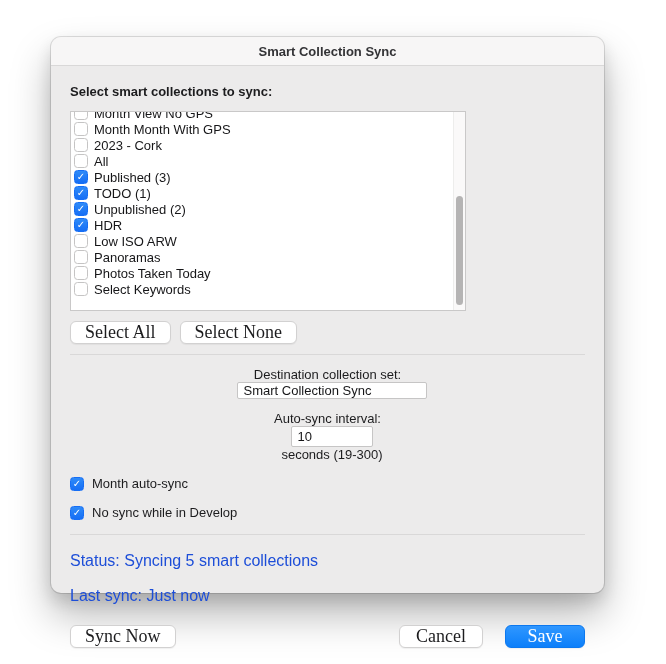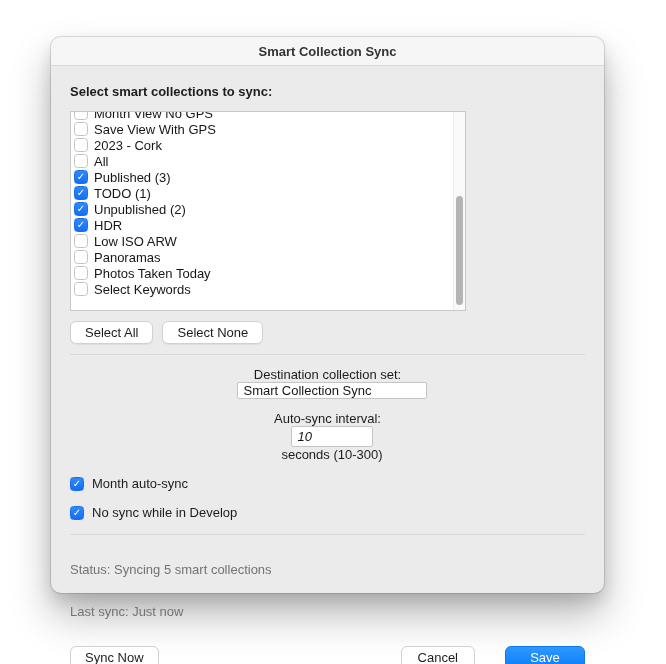--- a/index.html
+++ b/index.html
@@ -70,22 +70,22 @@
     background: #faf9f9;
     border-left: 1px solid #ededec;
   }
   .scroll-thumb {
     position: absolute; left: 2px; width: 7px;
     top: 42.5%; height: 55%;
     background: #b5b4b4; border-radius: 4px;
   }
   .btn-row { margin-top: 10px; display: flex; gap: 9px; }
   .btn {
-    font-family: Liberation Sans, sans-serif;
-    font-size: 13px; color: #1c1c1e;
+    font-family: Liberation Serif, serif;
+    font-size: 18px; color: #1c1c1e;
     height: 23px;
     padding: 0 14px;
     background: #ffffff;
     border: 1px solid #d2d1d1;
     border-radius: 6px;
     box-shadow: 0 1px 1px rgba(0,0,0,0.05);
     cursor: pointer;
   }
   .divider {
     border: none; height: 1px; background: #d9d8d8;
@@ -100,30 +100,30 @@
     font-family: "Liberation Sans", "DejaVu Sans", sans-serif;
     font-size: 13px; color: #161618;
     height: 21px;
     background: #ffffff;
     border: 1px solid #c6c5c5;
     border-radius: 2px;
     padding: 0 6px;
     margin-left: 8px;
   }
   .dest-input { flex: 1; }
-  .interval-input { width: 82px; font-style: italic; }
+  .interval-input { width: 82px; }
   .hint { margin-left: 9px; }
   .option-row {
     display: flex; align-items: center; gap: 8px;
     font-size: 13px; color: #1c1c1e;
     margin: 14px 0;
   }
-  .status-line { font-size: 13px; color: #737373; margin: 27px 0; }
+  .status-line { font-size: 16px; color: #1d4ed8; margin: 17px 0; }
   .bottom-row {
-    display: flex; align-items: center; gap: 20px;
+    display: flex; align-items: center; gap: 12px;
     margin-top: 20px;
   }
   .spacer { flex: 1; }
   .btn.primary {
     background: linear-gradient(180deg, #2f97ff, #0c7ffa);
     border: 1px solid #0c78ef;
     color: #ffffff;
     min-width: 80px;
     margin-left: 10px;
   }
@@ -141,21 +141,21 @@
 
     <div class="listbox">
       <div class="rows" id="collection-rows">
   <div class="list-row">
     <span class="checkbox"></span>
     <span class="row-label">Month View No GPS</span>
   </div>
 
   <div class="list-row">
     <span class="checkbox"></span>
-    <span class="row-label">Save View With GPS</span>
+    <span class="row-label">Month Month With GPS</span>
   </div>
 
   <div class="list-row">
     <span class="checkbox"></span>
     <span class="row-label">2023 - Cork</span>
   </div>
 
   <div class="list-row">
     <span class="checkbox"></span>
     <span class="row-label">All</span>
@@ -215,21 +215,21 @@
     <hr class="divider">
 
     <div class="field-row">
       <label>Destination collection set:</label>
       <input class="text-input dest-input" type="text" value="Smart Collection Sync" style="">
     </div>
 
     <div class="field-row">
       <label>Auto-sync interval:</label>
       <input class="text-input interval-input" type="text" value="10" style="">
-      <span class="hint">seconds (10-300)</span>
+      <span class="hint">seconds (19-300)</span>
     </div>
 
     <div id="option-rows">
   <div class="option-row">
     <span class="checkbox checked">✓</span>
     <span class="row-label">Month auto-sync</span>
   </div>
 
   <div class="option-row">
     <span class="checkbox checked">✓</span>

